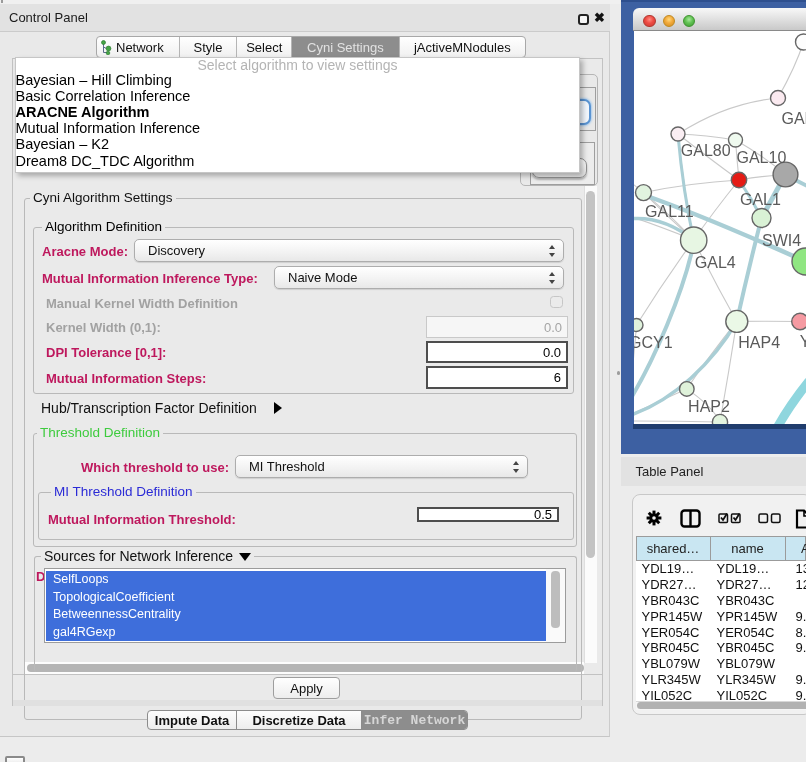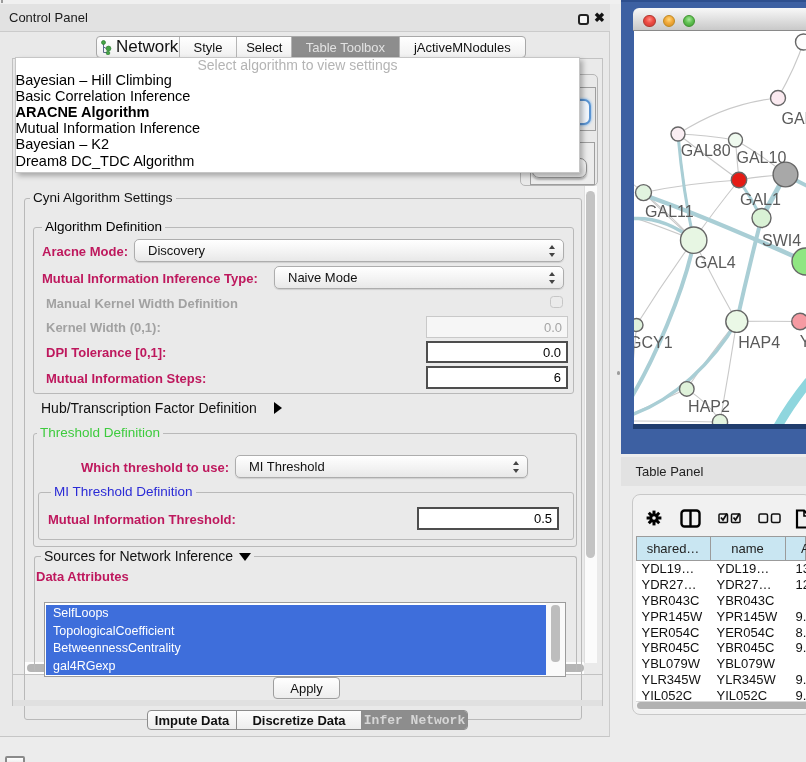--- a/index.html
+++ b/index.html
@@ -24,32 +24,32 @@
   <div class="abs" style="left:1px;top:0;width:2px;height:3px;background:#9a9a9a;"></div>
 
   <div class="abs" style="left:0;top:4px;width:610px;height:733px;background:#e9e9e9;border-right:1px solid #cccccc;border-bottom:1px solid #c6c6c6;"></div>
 
   <div class="abs" style="left:0;top:4px;width:610px;height:28px;background:#e2e2e2;border-bottom:1px solid #cbcbcb;"></div>
   <div class="abs" style="left:9px;top:4px;height:28px;line-height:28px;font-size:13px;color:#1b1b1b;">Control Panel</div>
   <div class="abs" style="left:578px;top:14px;width:11px;height:11px;border:2px solid #222;border-radius:3px;background:#f5f5f5;"></div>
   <div class="abs" style="left:594px;top:4px;height:28px;line-height:28px;font-size:13px;font-weight:bold;color:#111;">✖</div>
 
   <div class="abs" style="left:96px;top:36px;width:430px;height:22px;border:1px solid #a8a8a8;border-radius:4px;display:flex;overflow:hidden;background:linear-gradient(#ffffff,#f0f0f0);">
-    <div style="width:83px;border-right:1px solid #b5b5b5;display:flex;align-items:center;justify-content:flex-start;padding-left:4px;font-size:17px;color:#111;">
+    <div style="width:83px;border-right:1px solid #b5b5b5;display:flex;align-items:center;justify-content:flex-start;padding-left:4px;font-size:13px;color:#111;">
       <svg width="11" height="15" viewBox="0 0 11 15" style="margin-right:4px;">
         <path d="M2.5 3 L2.5 12.5 L6 12.5 M2.5 7 L5.5 8.5" stroke="#5a6b8c" stroke-width="1" fill="none"></path>
         <circle cx="2.5" cy="2.5" r="2" fill="#45a545" stroke="#2e7d32" stroke-width="0.7"></circle>
         <circle cx="7.5" cy="8.5" r="2.4" fill="#45a545" stroke="#2e7d32" stroke-width="0.7"></circle>
         <circle cx="7" cy="13" r="1.8" fill="#45a545" stroke="#2e7d32" stroke-width="0.7"></circle>
       </svg>
       Network
     </div>
     <div style="width:58px;border-right:1px solid #b5b5b5;display:flex;align-items:center;justify-content:center;font-size:13px;color:#111;">Style</div>
     <div style="width:55px;border-right:1px solid #b5b5b5;display:flex;align-items:center;justify-content:center;font-size:13px;color:#111;">Select</div>
-    <div style="width:107px;background:#8d8d8d;display:flex;align-items:center;justify-content:center;font-size:13px;color:#e2e2e2;">Table Toolbox</div>
+    <div style="width:107px;background:#8d8d8d;display:flex;align-items:center;justify-content:center;font-size:13px;color:#e2e2e2;">Cyni Settings</div>
     <div style="width:127px;border-left:1px solid #b5b5b5;display:flex;align-items:center;justify-content:center;font-size:13px;color:#111;">jActiveMNodules</div>
   </div>
 
   <div class="abs" style="left:12px;top:58px;width:591px;height:648px;border:1px solid #c2c2c2;background:#eaeaea;"></div>
 
   <div class="abs" style="left:520px;top:74px;width:78px;height:112px;border:1px solid #b5b5b5;border-radius:5px;background:#e9e9e9;"></div>
   <div class="abs" style="left:530px;top:87px;width:66px;height:44px;border:1px solid #9e9e9e;background:#e8e8e8;"></div>
   <div class="abs" style="left:533px;top:99px;width:58px;height:26px;border:2px solid #5b94d2;border-radius:7px;background:#f2f7fd;box-shadow:0 0 2px 1px #a9cbec;"></div>
   <div class="abs" style="left:530px;top:142px;width:64.5px;height:43px;border:1px solid #9e9e9e;background:#ececec;"></div>
   <div class="abs" style="left:532px;top:158px;width:54.5px;height:19.5px;border:1.5px solid #8f8f8f;border-radius:7px;background:linear-gradient(#ffffff,#e3e3e3);box-shadow:0 2px 2px rgba(0,0,0,0.25);"></div>
@@ -111,28 +111,28 @@
     <svg class="arrows" viewBox="0 0 8 14">
         <path d="M4 1 L7 5 L1 5 Z" fill="#444"></path>
         <path d="M4 13 L7 9 L1 9 Z" fill="#444"></path>
       </svg>
   </div>
 
   <div class="grp" style="left:38px;top:492px;width:536px;height:48px;">
     <div class="grptitle" style="left:12px;color:#2b2bd6;">MI Threshold Definition</div>
   </div>
   <div class="lbl" style="left:48px;top:512px;">Mutual Information Threshold:</div>
-  <div class="field" style="left:417px;top:507px;width:142px;height:23px;">0.5</div>
+  <div class="field" style="left:417px;top:507px;width:142px;height:15px;">0.5</div>
 
   <div class="grp" style="left:34px;top:556px;width:543px;height:116px;border-bottom:none;">
     <div class="grptitle" style="left:6px;color:#111;font-size:14px;text-align:center;">Sources for Network Inference <span style="display:inline-block;width:0;height:0;border-top:8px solid #000;border-left:6.5px solid transparent;border-right:6.5px solid transparent;vertical-align:middle;margin-left:2px;"></span></div>
   </div>
   <div class="lbl" style="left:36px;top:569px;font-size:13px;">Data Attributes</div>
 
-  <div class="abs" style="left:44px;top:602px;width:522px;height:75px;background:#fff;border:1px solid #9c9c9c;overflow:hidden;">
+  <div class="abs" style="left:44px;top:568px;width:522px;height:75px;background:#fff;border:1px solid #9c9c9c;overflow:hidden;">
     <div class="abs" style="left:1px;top:2px;width:500px;height:70px;background:#3e6edb;"></div>
     <div class="abs" style="left:8px;top:2px;height:17.6px;line-height:17.6px;font-size:12.5px;color:#fff;">SelfLoops</div>
     <div class="abs" style="left:8px;top:19.6px;height:17.6px;line-height:17.6px;font-size:12.5px;color:#fff;">TopologicalCoefficient</div>
     <div class="abs" style="left:8px;top:37.2px;height:17.6px;line-height:17.6px;font-size:12.5px;color:#fff;">BetweennessCentrality</div>
     <div class="abs" style="left:8px;top:54.8px;height:17.6px;line-height:17.6px;font-size:12.5px;color:#fff;">gal4RGexp</div>
     <div class="abs" style="left:501px;top:0;width:21px;height:75px;background:#fafafa;"></div>
     <div class="abs" style="left:506px;top:2px;width:9px;height:57px;background:#bdbdbd;border-radius:4px;"></div>
   </div>
 
   <div class="abs" style="left:273px;top:677px;width:67px;height:22px;border:1px solid #9e9e9e;border-radius:4px;background:linear-gradient(#ffffff,#ededed);display:flex;align-items:center;justify-content:center;font-size:13px;color:#111;">Apply</div>

